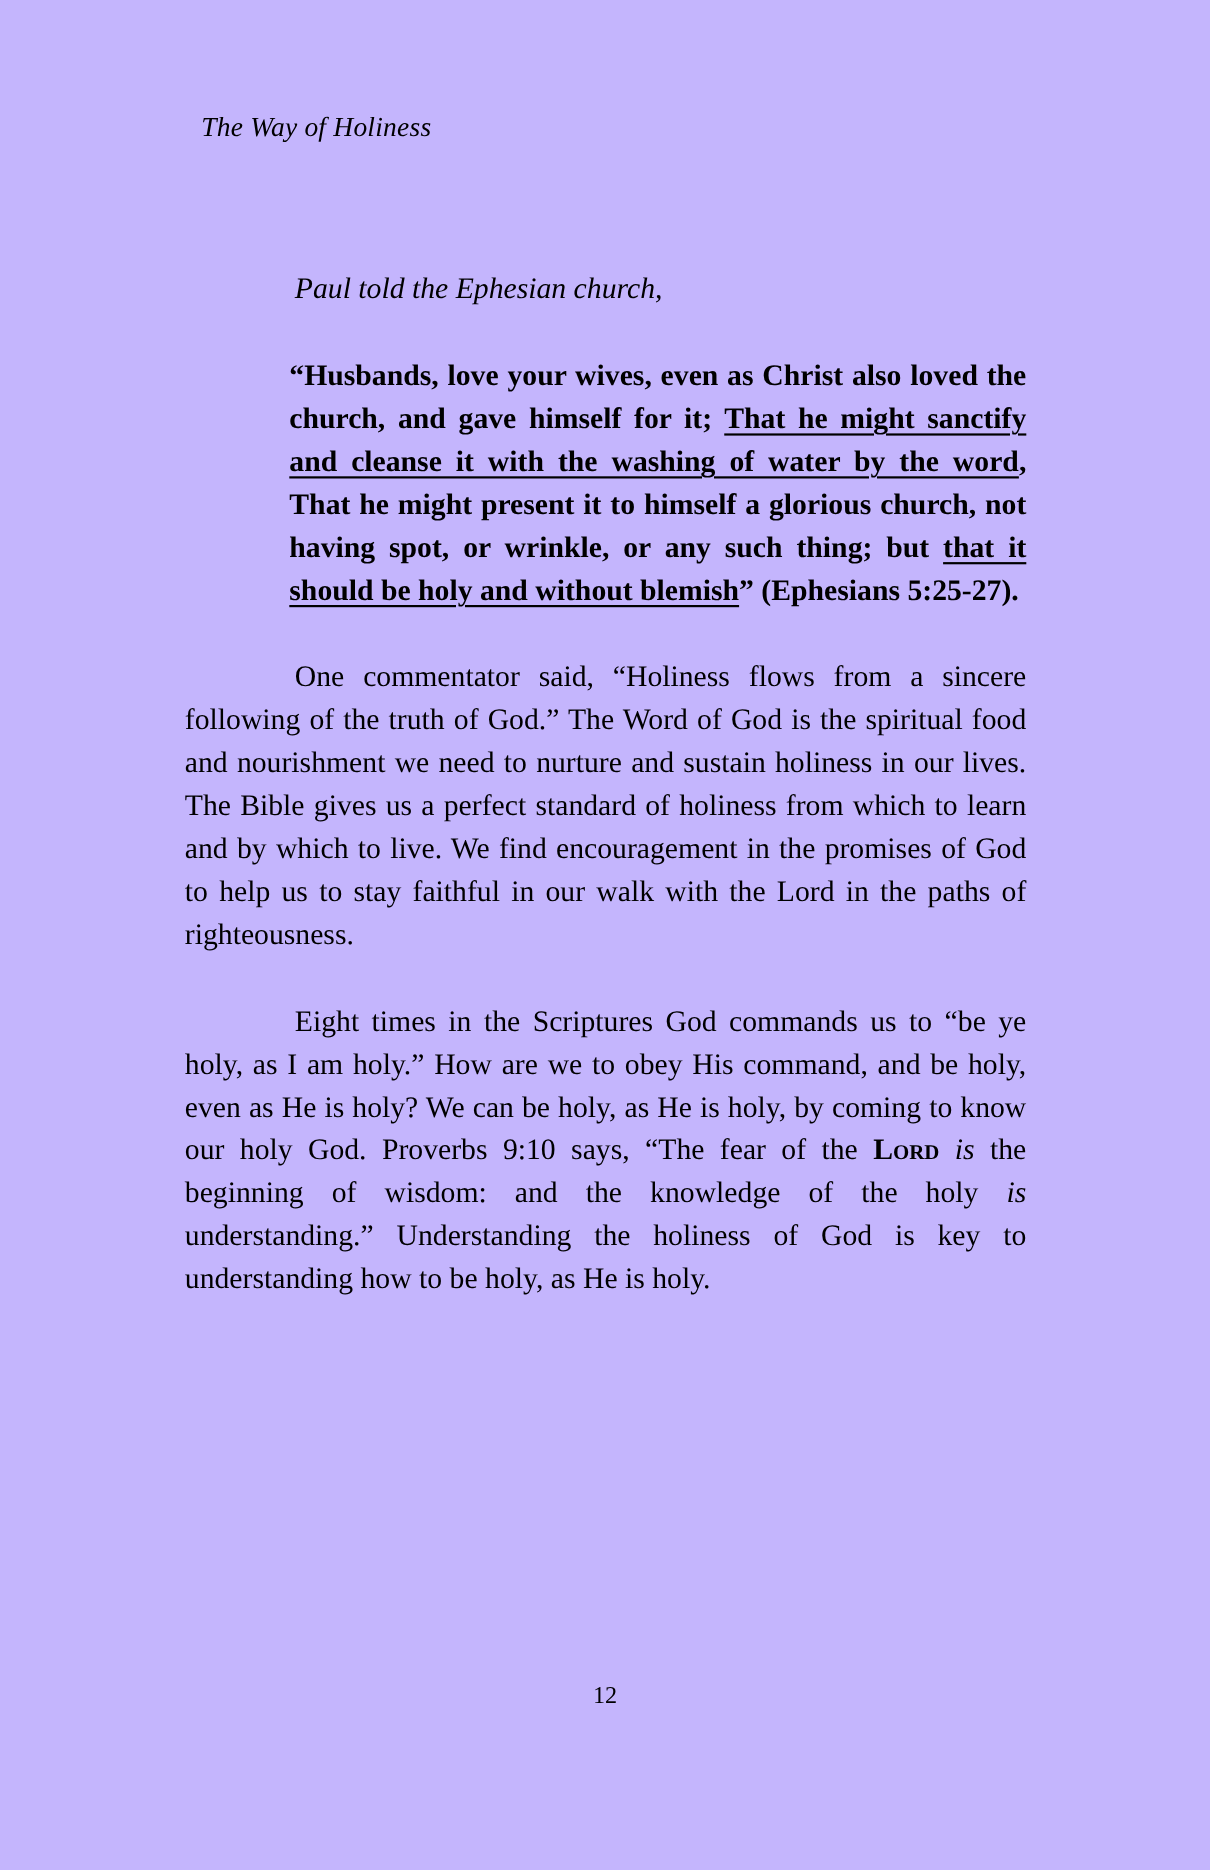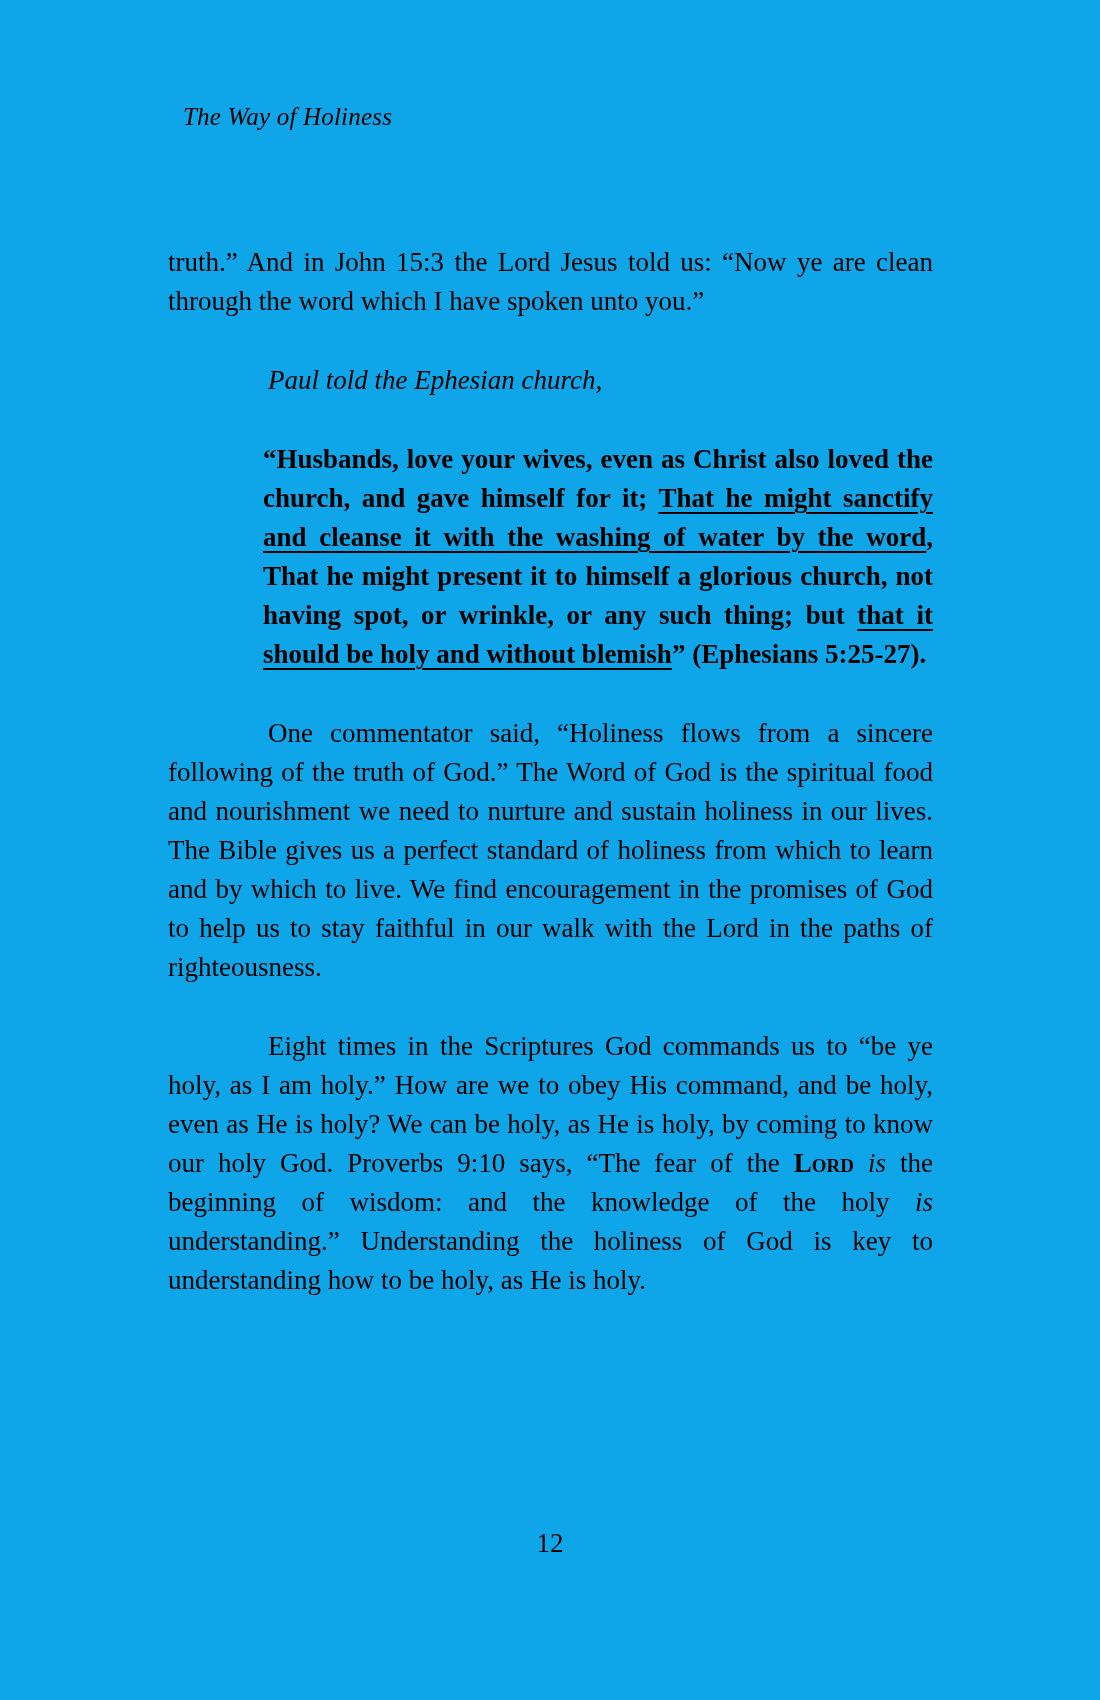--- a/index.html
+++ b/index.html
@@ -4,21 +4,21 @@
 <style>
   html, body {
     margin: 0;
     padding: 0;
     background: #e8e8e8;
   }
   .page {
     position: relative;
     width: 1100px;
     height: 1700px;
-    background: #0ea5e9;
+    background: #c4b5fd;
     font-family: "Liberation Serif", "DejaVu Serif", serif;
     color: #000000;
     overflow: hidden;
   }
   .running-header {
     position: absolute;
     left: 183px;
     top: 103px;
     font-size: 25px;
     font-style: italic;
@@ -60,35 +60,34 @@
   .sc {
     font-variant: small-caps;
     font-weight: bold;
   }
   .page-number {
     position: absolute;
     left: 0;
     top: 1528px;
     width: 1100px;
     text-align: center;
-    font-size: 27px;
+    font-size: 22px;
   }
 </style>
 </head>
 <body>
 
 <div class="page">
 
   <div class="running-header">
     <span>The Way of Holiness</span>
   </div>
 
   <div class="body-text">
 
-    <p>truth.” And in John 15:3 the Lord Jesus told us: “Now ye are clean through the word which I have spoken unto you.”</p>
 
     <p class="indent single-line">Paul told the Ephesian church,</p>
 
     <blockquote class="scripture"><span>“Husbands, love your wives, even as Christ also loved the church, and gave himself for it; </span><span class="u">That he might sanctify and cleanse it with the washing of water by the word</span><span>, That he might present it to himself a glorious church, not having spot, or wrinkle, or any such thing; but </span><span class="u">that it should be holy and without blemish</span><span>” (Ephesians 5:25-27).</span></blockquote>
 
     <p class="indent">One commentator said, “Holiness flows from a sincere following of the truth of God.” The Word of God is the spiritual food and nourishment we need to nurture and sustain holiness in our lives. The Bible gives us a perfect standard of holiness from which to learn and by which to live. We find encouragement in the promises of God to help us to stay faithful in our walk with the Lord in the paths of righteousness.</p>
 
     <p class="indent"><span>Eight times in the Scriptures God commands us to “be ye holy, as I am holy.” How are we to obey His command, and be holy, even as He is holy? We can be holy, as He is holy, by coming to know our holy God. Proverbs 9:10 says, “The fear of the </span><span class="sc">Lord</span><span> </span><span class="i">is</span><span> the beginning of wisdom: and the knowledge of the holy </span><span class="i">is</span><span> understanding.” Understanding the holiness of God is key to understanding how to be holy, as He is holy.</span></p>
 
   </div>

